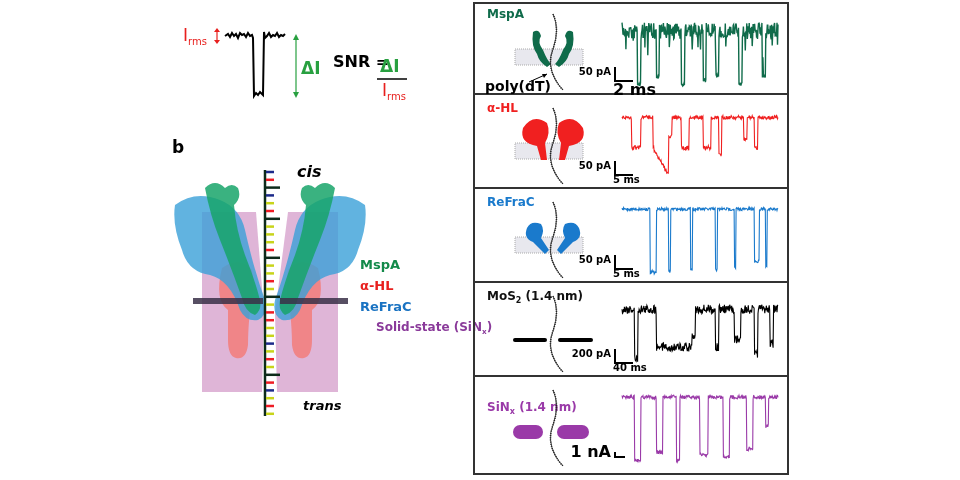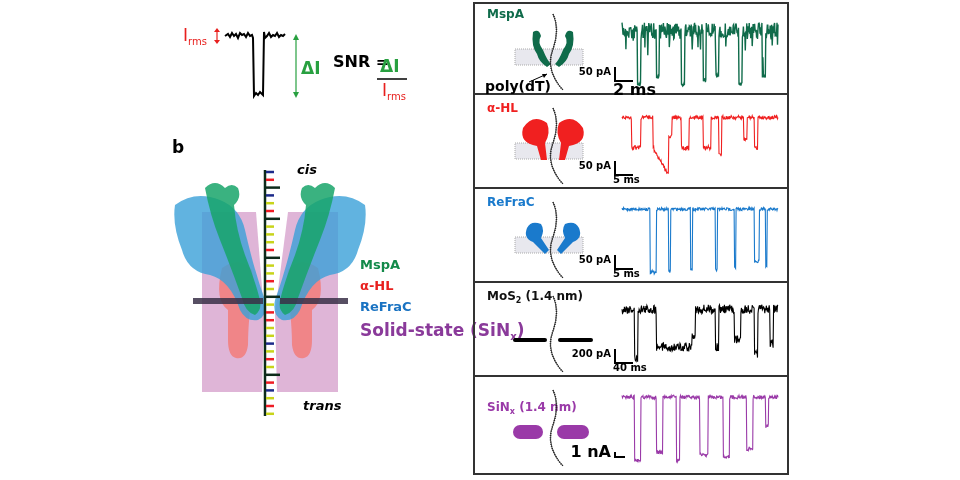--- a/index.html
+++ b/index.html
@@ -88,28 +88,28 @@
       <line x1="96" x2="104" y1="207" y2="207" stroke="#c8d41a" stroke-width="2.5"></line>
       <line x1="96" x2="110" y1="214.79999999999998" y2="214.79999999999998" stroke="#0d2a1a" stroke-width="2.5"></line>
       <line x1="96" x2="104" y1="222.6" y2="222.6" stroke="#ee1c24" stroke-width="2.5"></line>
       <line x1="96" x2="104" y1="230.4" y2="230.4" stroke="#1c2a8a" stroke-width="2.5"></line>
       <line x1="96" x2="104" y1="238.2" y2="238.2" stroke="#c8d41a" stroke-width="2.5"></line>
       <line x1="96" x2="104" y1="246" y2="246" stroke="#ee1c24" stroke-width="2.5"></line>
       <line x1="96" x2="104" y1="253.79999999999998" y2="253.79999999999998" stroke="#c8d41a" stroke-width="2.5"></line>
     </g>
 </svg>
 
-<div class="abs" style="left:297px;top:162px;font-family:'DejaVu Sans',sans-serif;font-weight:bold;font-style:italic;font-size:13px;">cis</div>
+<div class="abs" style="left:297px;top:162px;font-family:'DejaVu Sans',sans-serif;font-weight:bold;font-style:italic;font-size:16px;">cis</div>
 <div class="abs" style="left:303px;top:398px;font-family:'DejaVu Sans',sans-serif;font-weight:bold;font-style:italic;font-size:13px;">trans</div>
 
 <div class="abs" style="left:360px;top:257px;">
   <div class="lbl legend-item" style="height: 21px; font-size: 13px; color: rgb(19, 138, 74);"><span>MspA</span></div>
   <div class="lbl legend-item" style="height: 21px; font-size: 13px; color: rgb(232, 32, 30);"><span>α-HL</span></div>
   <div class="lbl legend-item" style="height: 21px; font-size: 13px; color: rgb(26, 115, 194);"><span>ReFraC</span></div>
-  <div class="lbl legend-item" style="height: 21px; font-size: 17px; color: rgb(138, 58, 154);"><span>Solid-state (SiN</span><sub>x</sub><span>)</span></div>
+  <div class="lbl legend-item" style="height: 21px; font-size: 12px; color: rgb(138, 58, 154); margin-left: 16px;"><span>Solid-state (SiN</span><sub>x</sub><span>)</span></div>
 </div>
 
 <div class="outer"></div>
 <div class="div-line" style="top:93px"></div>
 <div class="div-line" style="top:187px"></div>
 <div class="div-line" style="top:281px"></div>
 <div class="div-line" style="top:375px"></div>
 
 <div id="trace-panels">
     <div class="abs" style="left: 475px; top: 4px; width: 312px; height: 89px;">

